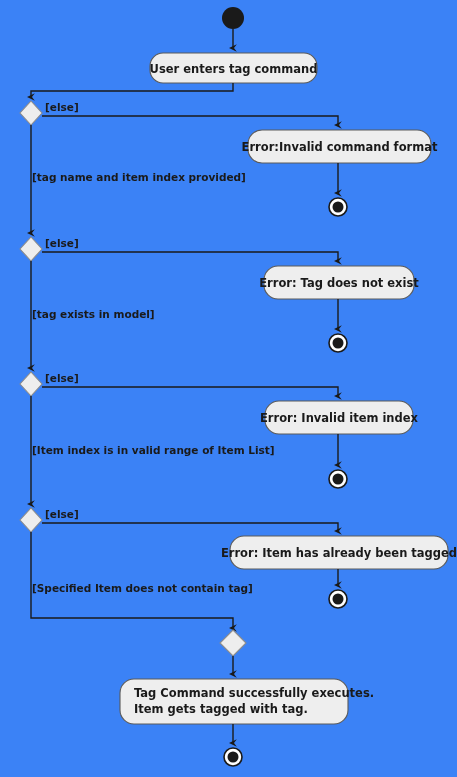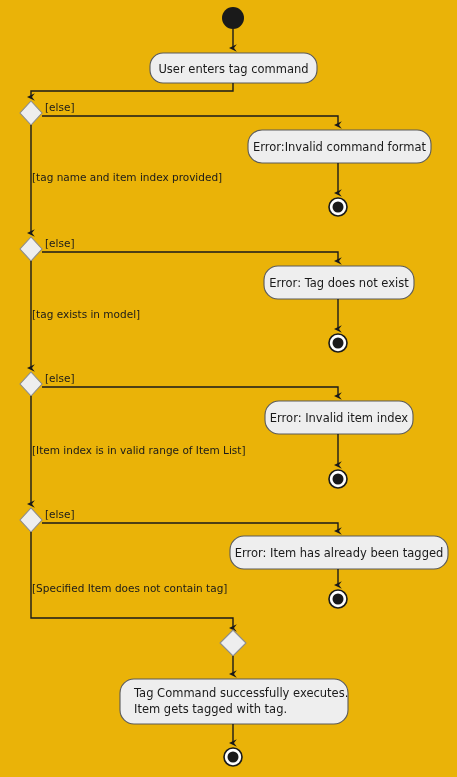--- a/index.html
+++ b/index.html
@@ -8,22 +8,23 @@
     padding: 0;
     background: #ffffff;
   }
   body {
     font-family: "DejaVu Sans", sans-serif;
   }
   #diagram-root {
     position: relative;
     width: 457px;
     height: 777px;
-    background: #eab308;
+    background: #3b82f6;
     overflow: hidden;
+    font-weight: bold;
   }
   #diagram-svg {
     position: absolute;
     left: 0;
     top: 0;
     width: 457px;
     height: 777px;
   }
   .edge {
     stroke: #1a1a1a;

